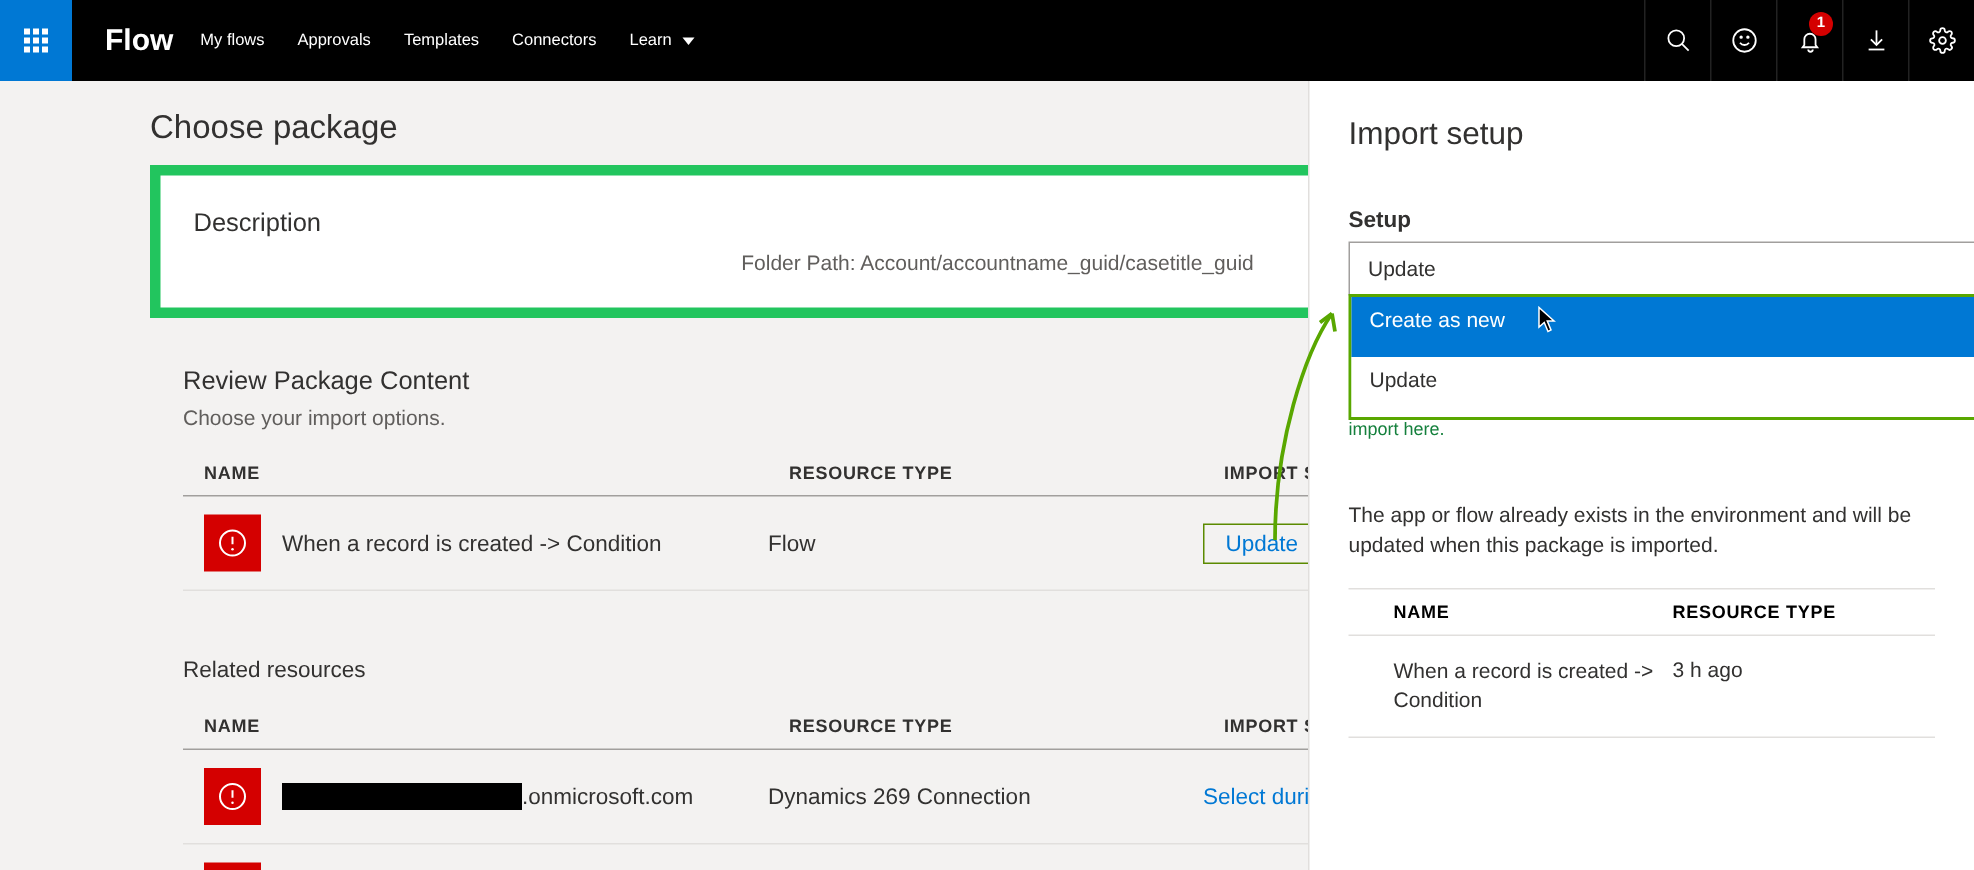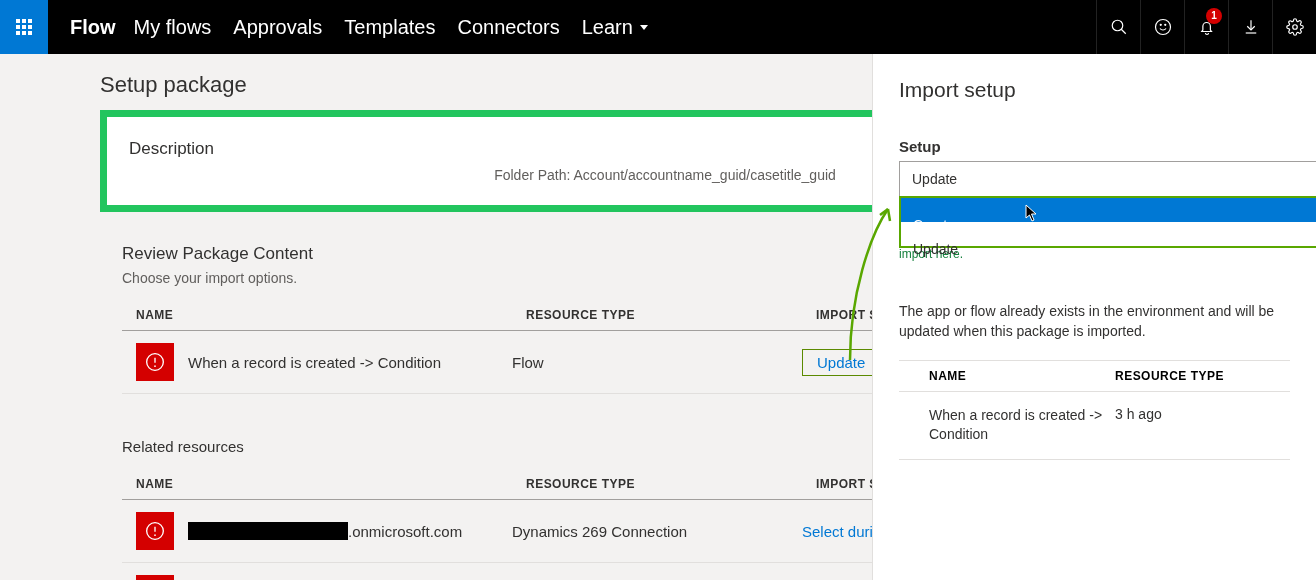--- a/index.html
+++ b/index.html
@@ -3,21 +3,21 @@
   <meta charset="utf-8">
   <style>
     * { margin: 0; padding: 0; box-sizing: border-box; font-family: "Segoe UI", Arial, sans-serif; }
     body { width: 1316px; height: 580px; overflow: hidden; background: #f0f0f0; position: relative; }
 
     .topnav { height: 54px; background: #000; display: flex; align-items: center; color: #fff; }
     .waffle { width: 48px; height: 54px; background: #0078d4; display: flex; align-items: center; justify-content: center; cursor: pointer; }
     .waffle-grid { display: grid; grid-template-columns: repeat(3,4px); grid-template-rows: repeat(3,4px); gap: 2px; }
     .waffle-grid span { width: 4px; height: 4px; background: #fff; }
     .brand { font-size: 20px; font-weight: 600; padding: 0 18px 0 22px; }
-    .navlinks { display: flex; gap: 22px; font-size: 20px; }
+    .navlinks { display: flex; gap: 22px; font-size: 11px; }
     .navlinks .item { cursor: pointer; display: flex; align-items: center; gap: 4px; }
     .chev::after { content:""; display:inline-block; width:0; height:0; border-left:4px solid transparent; border-right:4px solid transparent; border-top:5px solid #fff; margin-left:3px; }
     .navright { margin-left: auto; display: flex; }
     .icnbtn { width: 44px; height: 54px; display: flex; align-items: center; justify-content: center; cursor: pointer; position: relative; border-left: 1px solid #222; }
     .icnbtn svg { width: 18px; height: 18px; stroke: #fff; fill: none; stroke-width: 1.6; }
     .badge { position: absolute; top: 8px; right: 6px; width: 16px; height: 16px; background: #d40000; border-radius: 50%; font-size: 10px; line-height: 16px; text-align: center; font-weight:600; }
 
     .page { position: absolute; left: 0; top: 54px; right: 0; bottom: 0; background: #f3f2f1; }
     .page-inner { margin: 0 auto 0 100px; width: 1130px; }
     .pagetitle { font-size: 22px; font-weight: 400; color: #323130; padding: 18px 0 10px 0; }
@@ -49,21 +49,21 @@
 
     .related-title { font-size: 15px; color:#323130; margin: 44px 0 14px 22px; }
 
     
     .panel { position: absolute; top: 0; right: 0; width: 444px; bottom: 0; background: #fff; border-left: 1px solid #e1dfdd; padding: 24px 0 0 26px; }
     .panel h2 { font-size: 21px; font-weight: 400; color: #323130; margin-bottom: 36px; }
     .panel .lbl { font-size: 15px; font-weight: 700; color:#323130; margin-bottom: 6px; }
 
     .combo { width: 420px; height: 36px; border: 1px solid #a19f9d; background:#fff; padding: 0 12px; font-size: 14px; color:#323130; line-height:34px; position:relative; }
     .combo-list { width:420px; border:2px solid #59a700; position:relative; top:-1px; }
-    .combo-list .opt { height: 22px; line-height: 30px; padding: 12px 12px; font-size: 14px; color:#323130; cursor:pointer; background:#fff; }
+    .combo-list .opt { height: 40px; line-height: 30px; padding: 0 12px; font-size: 14px; color:#323130; cursor:pointer; background:#fff; }
     .combo-list .opt.sel { background:#0078d4; color:#fff; }
 
     .importhere { color:#15803d; font-size:12px; margin-top:-2px; }
 
     .helptext { font-size:14px; color:#323130; margin: 40px 26px 18px 0; line-height:1.45; }
 
     .p-thead { display:flex; font-size:12px; font-weight:600; letter-spacing:.04em; padding: 8px 0; margin-right: 26px; border-top:1px solid #e1dfdd; border-bottom:1px solid #e1dfdd; }
     .p-thead .pc1 { width: 216px; padding-left: 30px; }
     .p-thead .pc2 { flex:1; }
 
@@ -132,21 +132,21 @@
       <svg viewBox="0 0 24 24">
           <circle cx="12" cy="12" r="3"></circle>
           <path d="M19.4 15a1.7 1.7 0 0 0 .34 1.87l.06.06a2 2 0 1 1-2.83 2.83l-.06-.06a1.7 1.7 0 0 0-1.87-.34 1.7 1.7 0 0 0-1 1.51V21a2 2 0 0 1-4 0v-.09a1.7 1.7 0 0 0-1-1.51 1.7 1.7 0 0 0-1.87.34l-.06.06a2 2 0 1 1-2.83-2.83l.06-.06a1.7 1.7 0 0 0 .34-1.87 1.7 1.7 0 0 0-1.51-1H3a2 2 0 0 1 0-4h.09a1.7 1.7 0 0 0 1.51-1 1.7 1.7 0 0 0-.34-1.87l-.06-.06a2 2 0 1 1 2.83-2.83l.06.06a1.7 1.7 0 0 0 1.87.34H9a1.7 1.7 0 0 0 1-1.51V3a2 2 0 0 1 4 0v.09a1.7 1.7 0 0 0 1 1.51 1.7 1.7 0 0 0 1.87-.34l.06-.06a2 2 0 1 1 2.83 2.83l-.06.06a1.7 1.7 0 0 0-.34 1.87V9a1.7 1.7 0 0 0 1.51 1H21a2 2 0 0 1 0 4h-.09a1.7 1.7 0 0 0-1.51 1z"></path>
         </svg>
     </div>
   </div>
 </div>
 
 <div class="page">
   <div class="page-inner">
-    <div class="pagetitle">Setup package</div>
+    <div class="pagetitle">Choose package</div>
 
     <div class="card">
       <div class="sect-head">Description</div>
       <div class="sect-sub">Folder Path: Account/accountname_guid/casetitle_guid</div>
     </div>
 
     <div class="sect2">Review Package Content</div>
     <div class="sect2sub">Choose your import options.</div>
 
     <div class="tablewrap">

